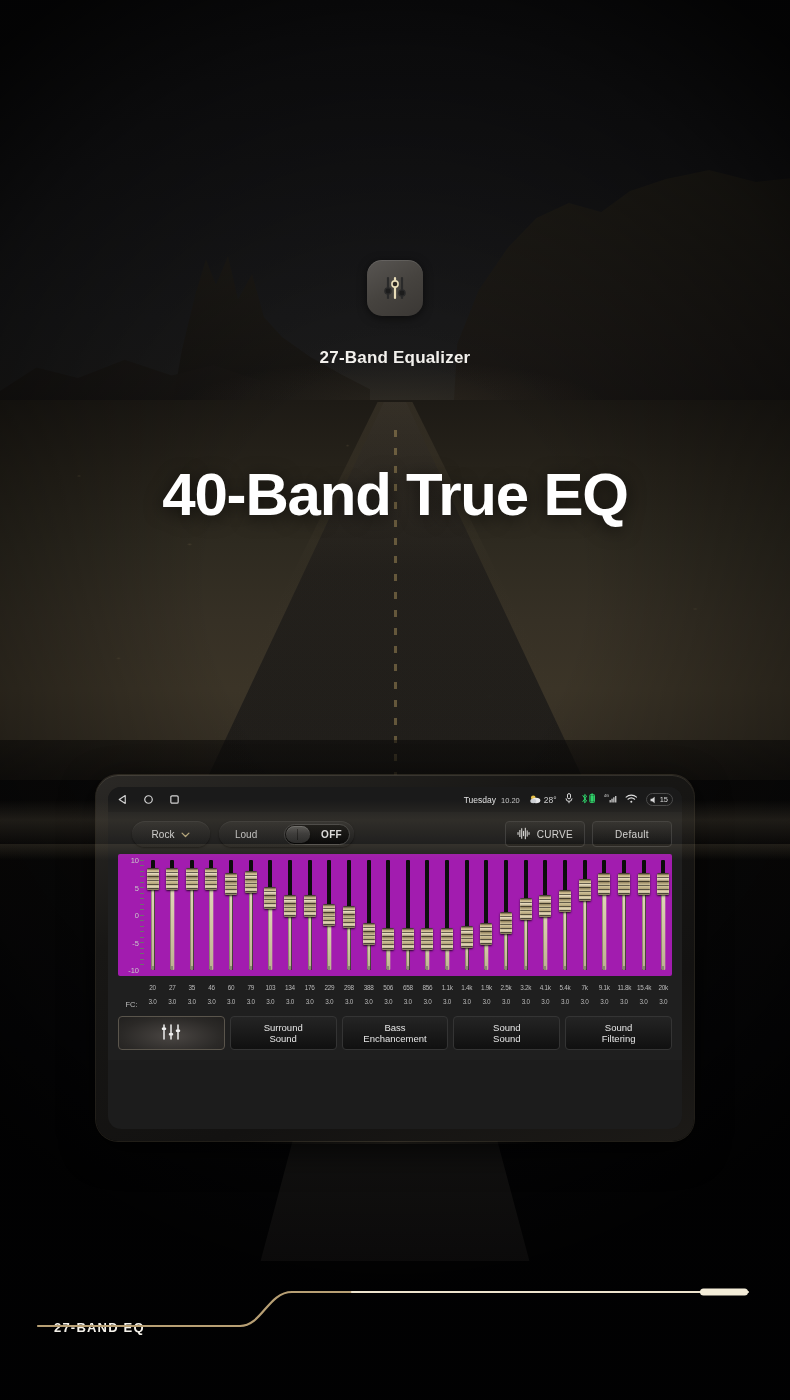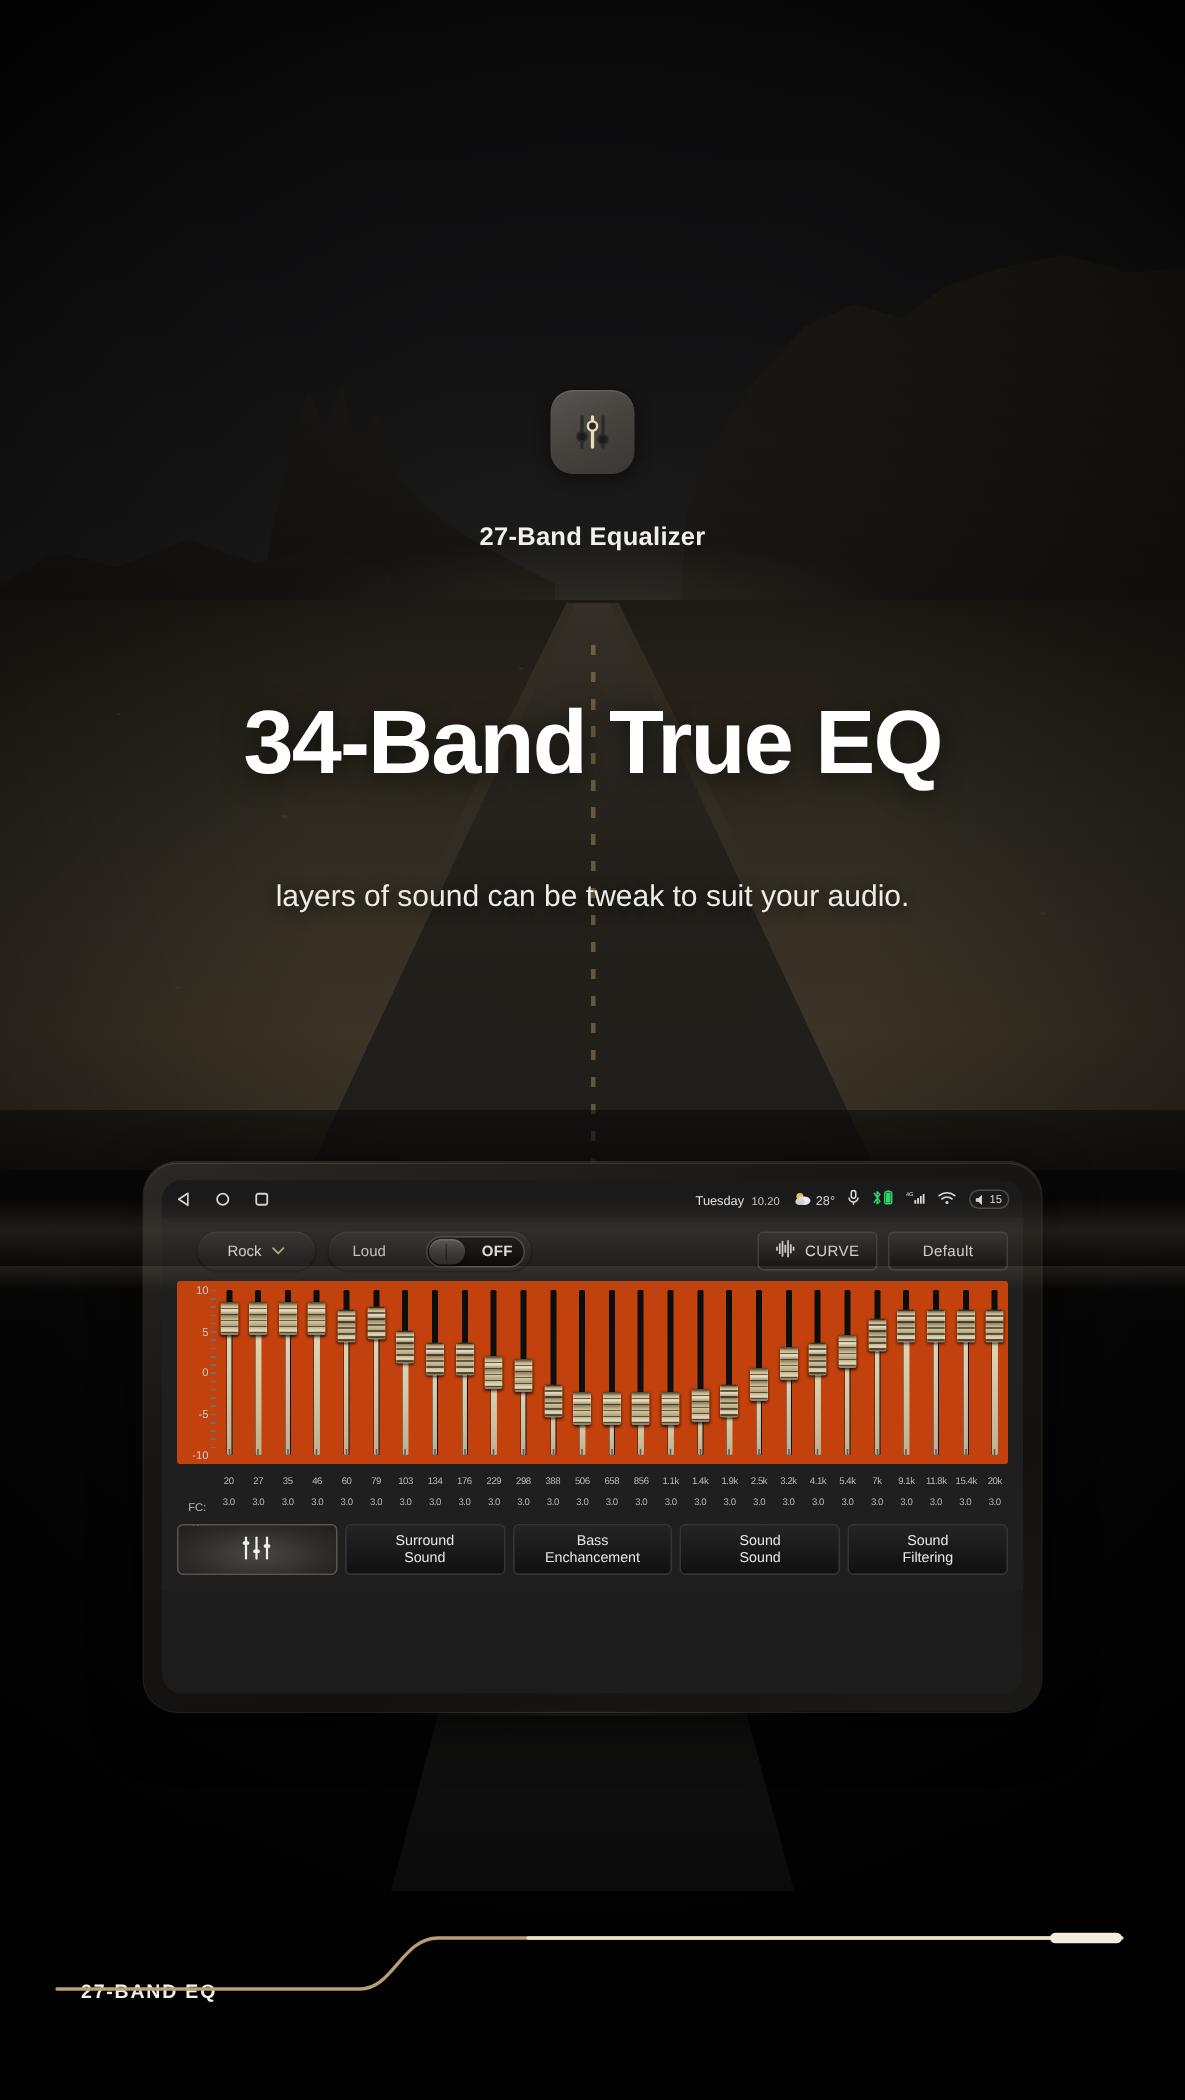--- a/index.html
+++ b/index.html
@@ -226,21 +226,21 @@
     border: 1px solid #3f3f3f;
     display: flex; align-items: center; justify-content: center; gap: 6px;
     color: #ededed; font-size: 10px; letter-spacing: .3px;
   }
   .sq-btn.wide { width: 80px; }
 
   
   .eqwrap { padding: 2px 10px 0 10px; background: #1f1f1f; }
   .eqbox {
     position: relative; height: 122px; display: flex;
-    background: #c2410c;
+    background: #a21caf;
     border-radius: 2px;
   }
   .axis {
     width: 26px; position: relative; flex: 0 0 26px;
   }
   .axis .lab {
     position: absolute; right: 5px; color: #c9c9c9; font-size: 7.5px;
     transform: translateY(-50%); text-align: right; width: 22px;
   }
   .ticks {
@@ -349,23 +349,22 @@
         <line x1="8" y1="5" x2="8" y2="25" stroke="#2a2a2a" stroke-width="2.2" stroke-linecap="round"></line>
         <line x1="15" y1="5" x2="15" y2="25" stroke="#e8dcb8" stroke-width="2.2" stroke-linecap="round"></line>
         <line x1="22" y1="5" x2="22" y2="25" stroke="#2a2a2a" stroke-width="2.2" stroke-linecap="round"></line>
         <circle cx="8" cy="18" r="3.1" fill="#1c1c1c" stroke="#2a2a2a" stroke-width="1.4"></circle>
         <circle cx="15" cy="11" r="3.1" fill="#2a2520" stroke="#e8dcb8" stroke-width="1.6"></circle>
         <circle cx="22" cy="20" r="3.1" fill="#1c1c1c" stroke="#2a2a2a" stroke-width="1.4"></circle>
       </svg>
     </div>
 
     <div class="eyebrow">27-Band Equalizer</div>
-    <div class="headline">34-Band True EQ</div>
+    <div class="headline">40-Band True EQ</div>
     <div class="subcopy">
-      <span>layers of sound can be tweak to suit your audio.</span>
     </div>
   </div>
 
   <div class="stand"></div>
   <div class="stand-edge"></div>
 
   <div class="headunit">
     <div class="screen">
 
       <div class="statusbar">

